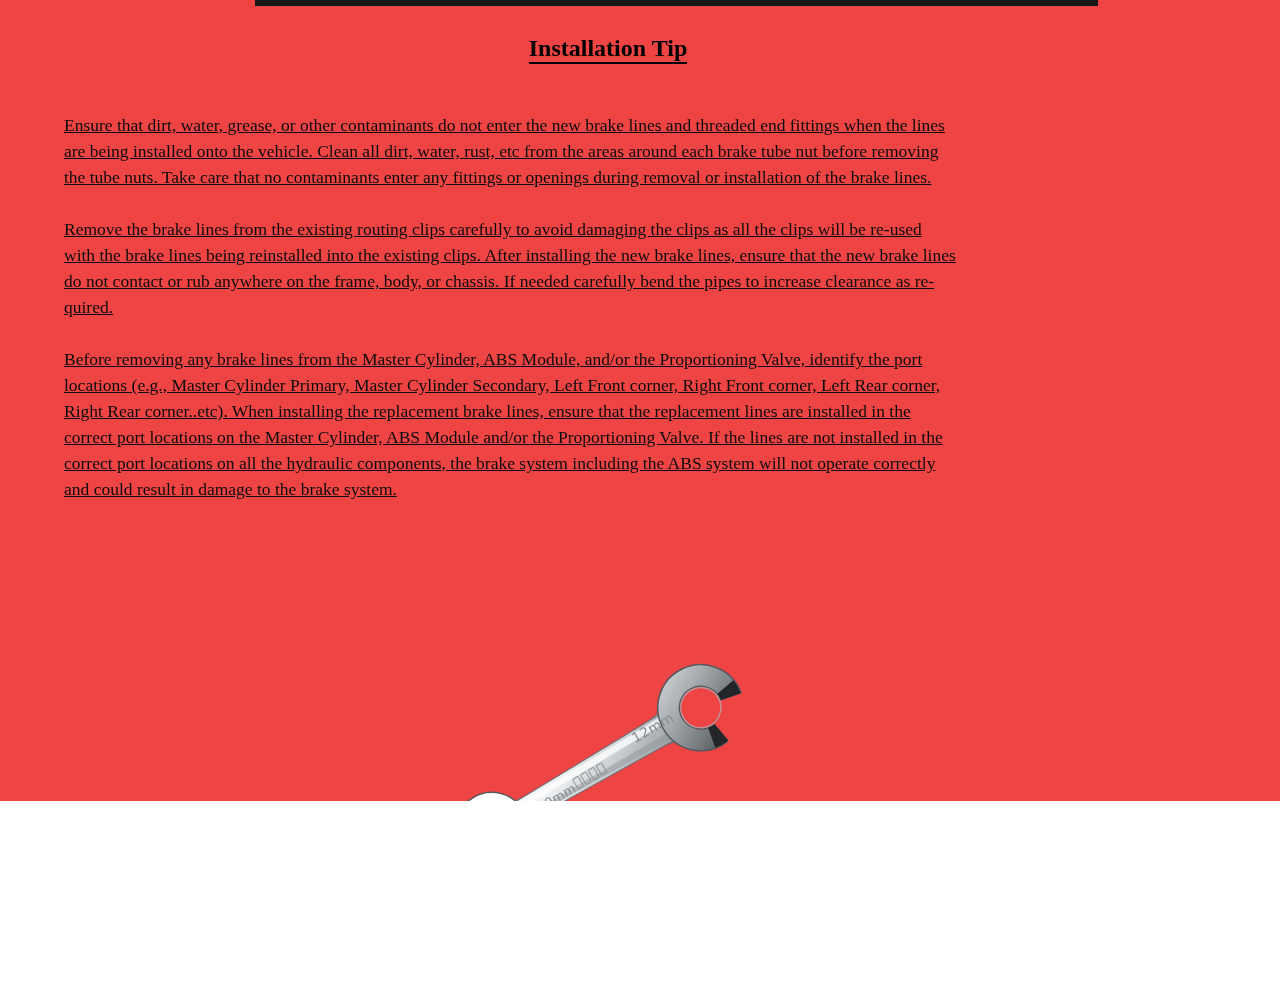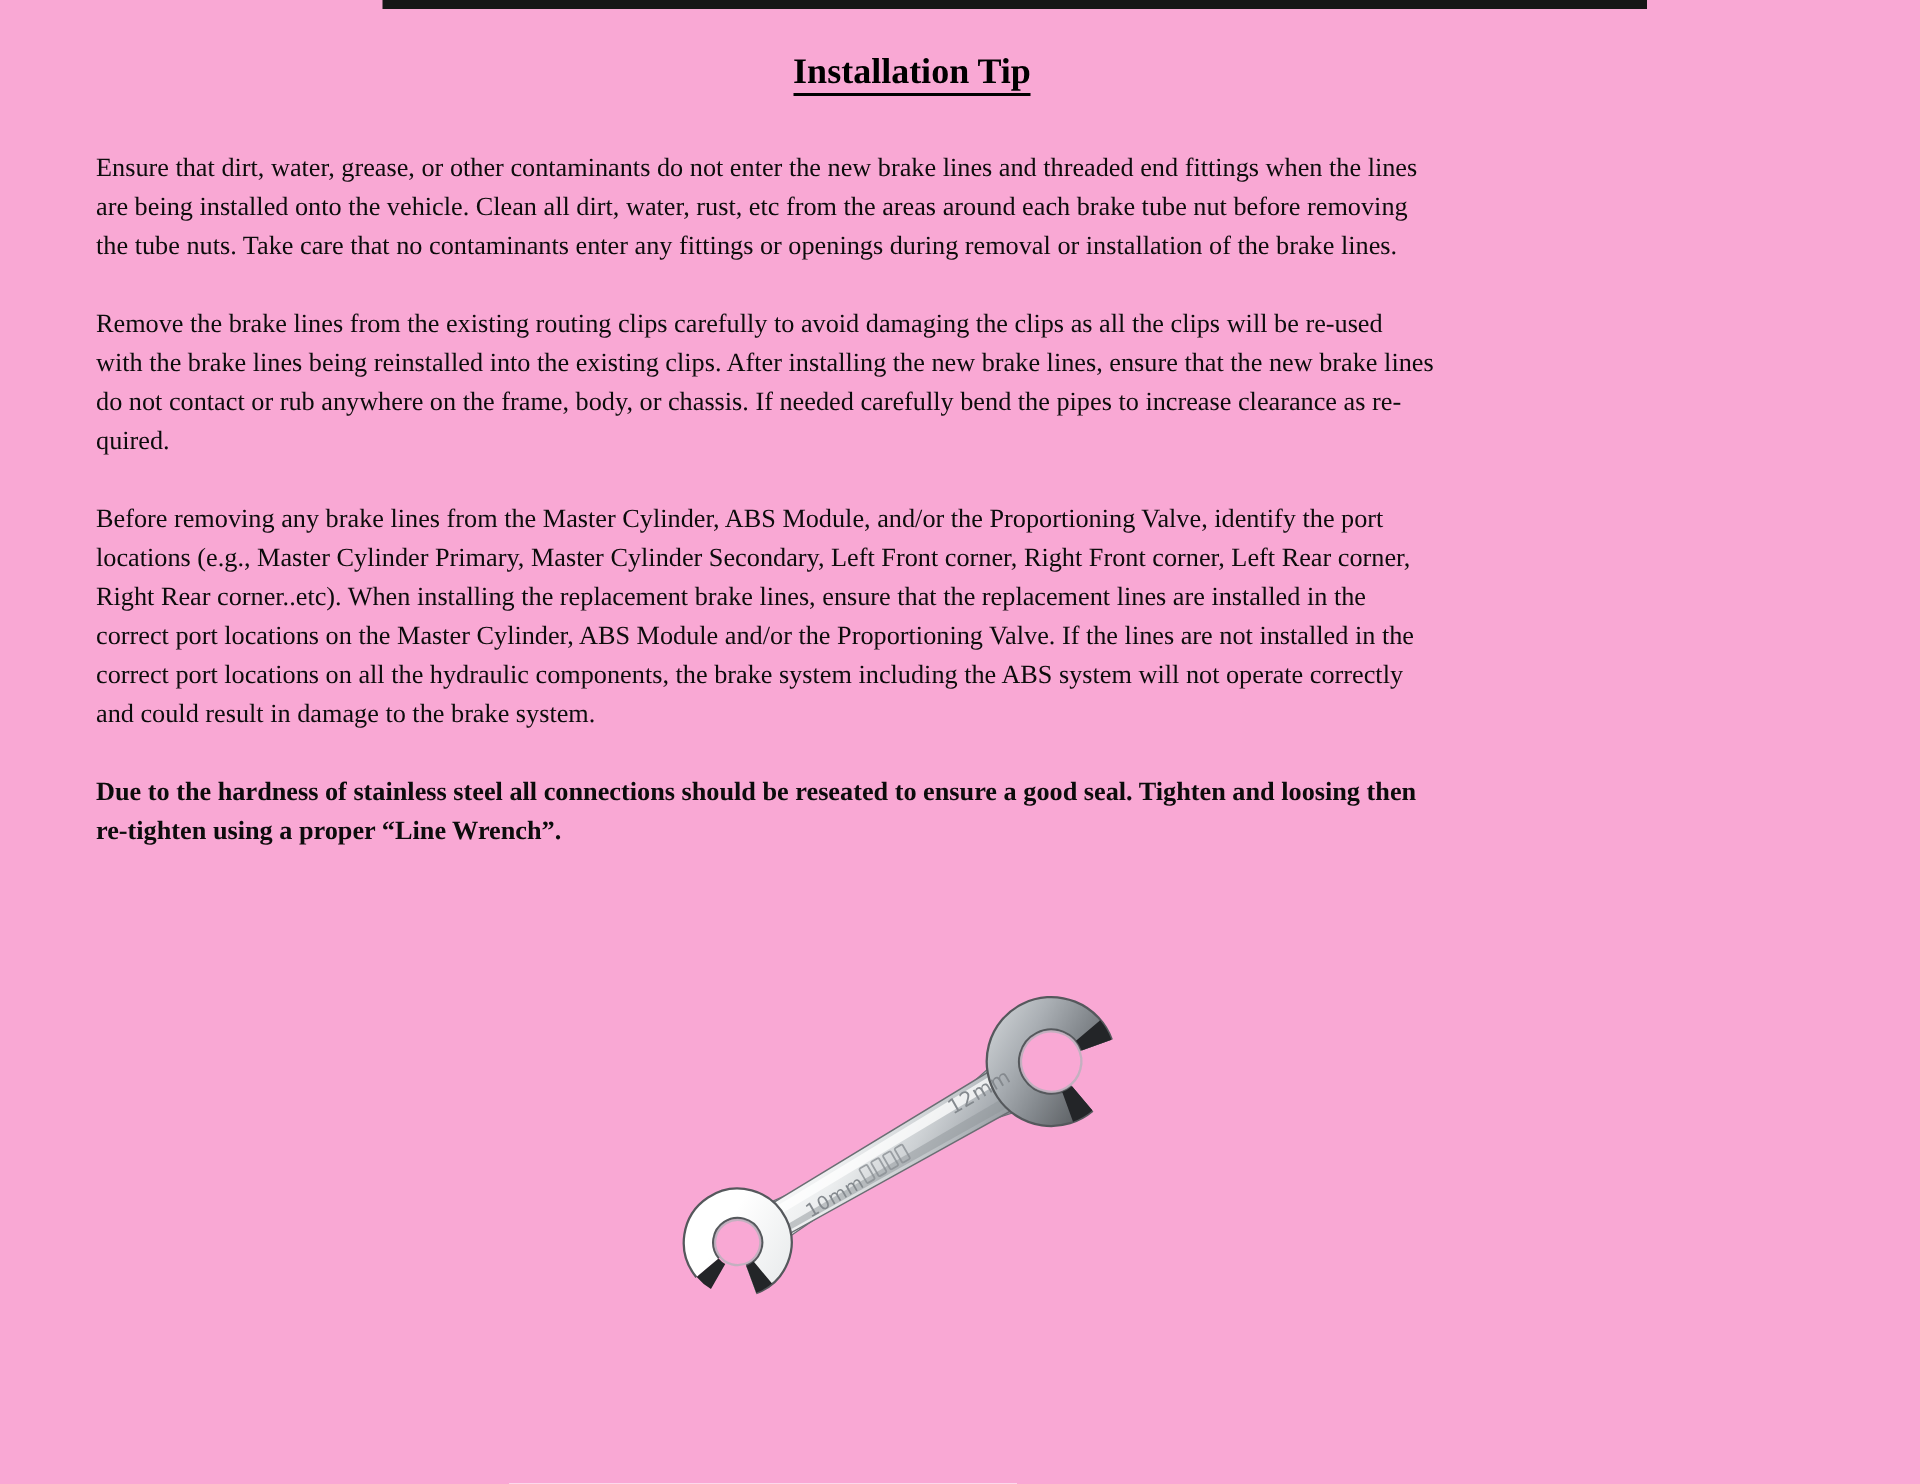--- a/index.html
+++ b/index.html
@@ -1,20 +1,20 @@
 <!DOCTYPE html>
 <html><head>
 <meta charset="utf-8">
 <style>
   html, body { margin: 0; padding: 0; background: #ffffff; }
   .page {
     position: relative;
     width: 1280px;
-    height: 989px;
-    background: #f9a8d4;
+    height: 801px;
+    background: #ef4444;
     overflow: hidden;
     font-family: "Liberation Serif", serif;
     color: #0c0c0c;
   }
   .top-rule {
     position: absolute;
     left: 255px;
     top: 0;
     width: 843px;
     height: 6px;
@@ -32,22 +32,23 @@
     font-weight: bold;
     color: #000000;
   }
   .title-text {
     border-bottom: 2px solid #000000;
     padding-bottom: 1px;
   }
   .body-text {
     position: absolute;
     left: 64px;
-    top: 98px;
+    top: 112px;
     width: 1160px;
+    text-decoration: underline;
   }
   .para {
     margin: 0 0 26px 0;
     font-size: 17.5px;
     line-height: 26px;
     white-space: pre-line;
   }
   .para.bold { font-weight: bold; }
   .wrench {
     position: absolute;
@@ -78,22 +79,20 @@
     <p class="para">Remove the brake lines from the existing routing clips carefully to avoid damaging the clips as all the clips will be re-used
 with the brake lines being reinstalled into the existing clips. After installing the new brake lines, ensure that the new brake lines
 do not contact or rub anywhere on the frame, body, or chassis. If needed carefully bend the pipes to increase clearance as re-
 quired.</p>
     <p class="para">Before removing any brake lines from the Master Cylinder, ABS Module, and/or the Proportioning Valve, identify the port
 locations (e.g., Master Cylinder Primary, Master Cylinder Secondary, Left Front corner, Right Front corner, Left Rear corner,
 Right Rear corner..etc). When installing the replacement brake lines, ensure that the replacement lines are installed in the
 correct port locations on the Master Cylinder, ABS Module and/or the Proportioning Valve. If the lines are not installed in the
 correct port locations on all the hydraulic components, the brake system including the ABS system will not operate correctly
 and could result in damage to the brake system.</p>
-    <p class="para bold">Due to the hardness of stainless steel all connections should be reseated to ensure a good seal. Tighten and loosing then
-re-tighten using a proper “Line Wrench”.</p>
   </div>
 
   <svg class="wrench" viewBox="0 0 360 270" xmlns="http://www.w3.org/2000/svg" aria-hidden="true">
     <defs>
       <linearGradient id="metal" gradientUnits="userSpaceOnUse" x1="140" y1="70" x2="220" y2="210">
         <stop offset="0" stop-color="#ffffff"></stop>
         <stop offset="0.28" stop-color="#eceeef"></stop>
         <stop offset="0.5" stop-color="#cdd1d4"></stop>
         <stop offset="0.68" stop-color="#aaafb4"></stop>
         <stop offset="0.85" stop-color="#84898e"></stop>

